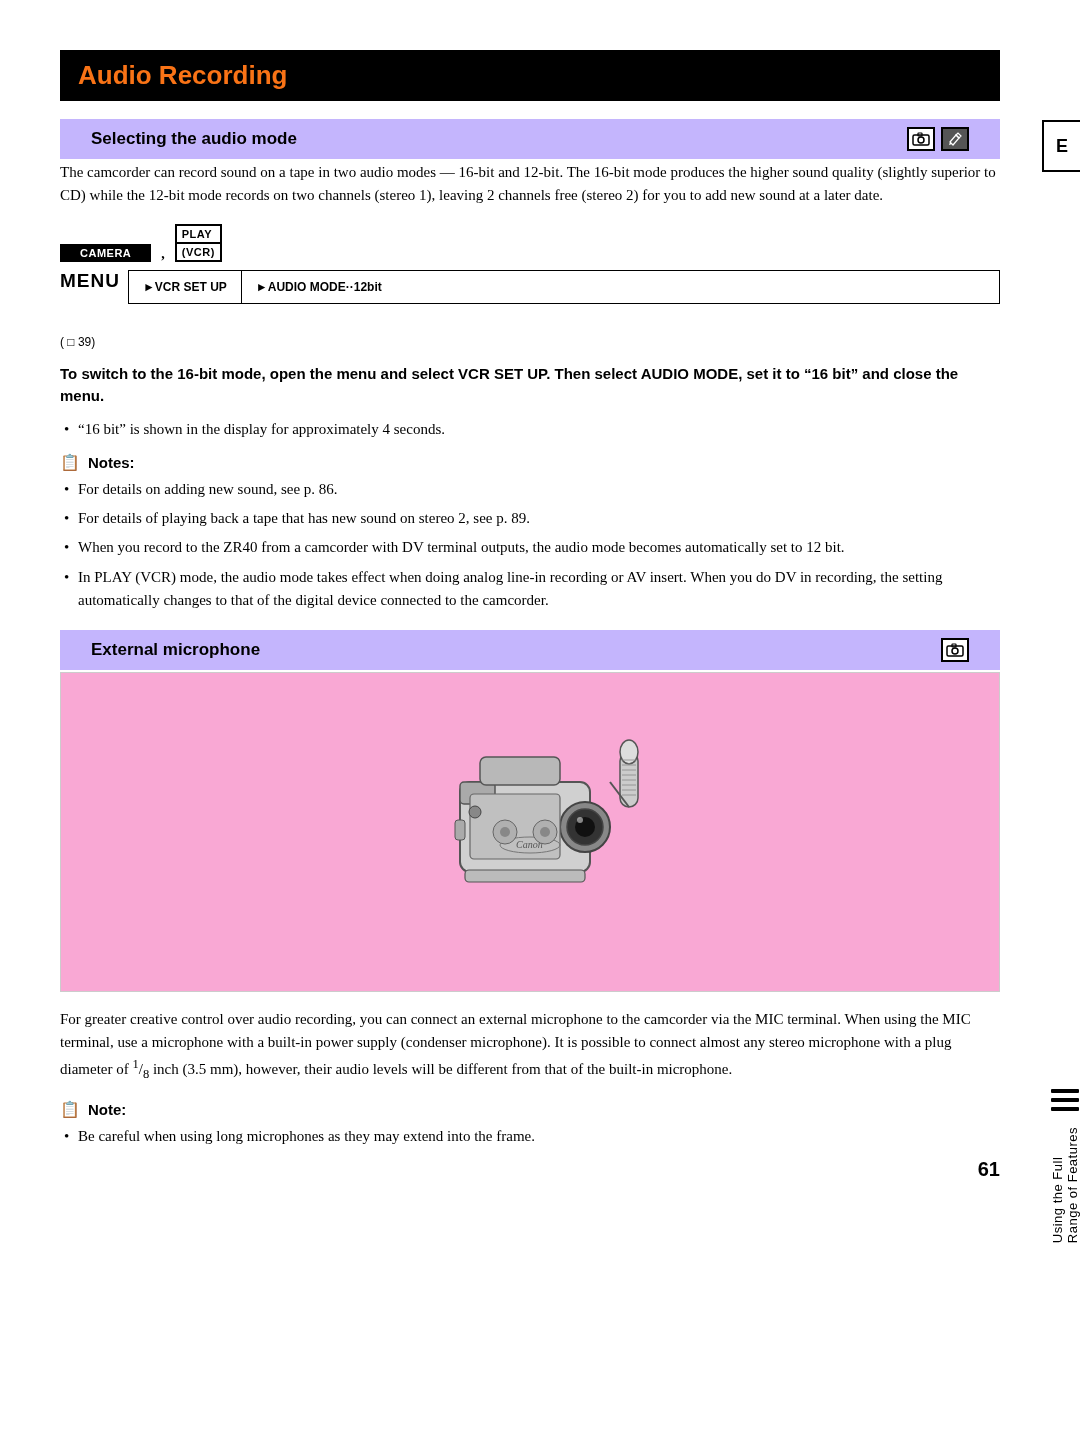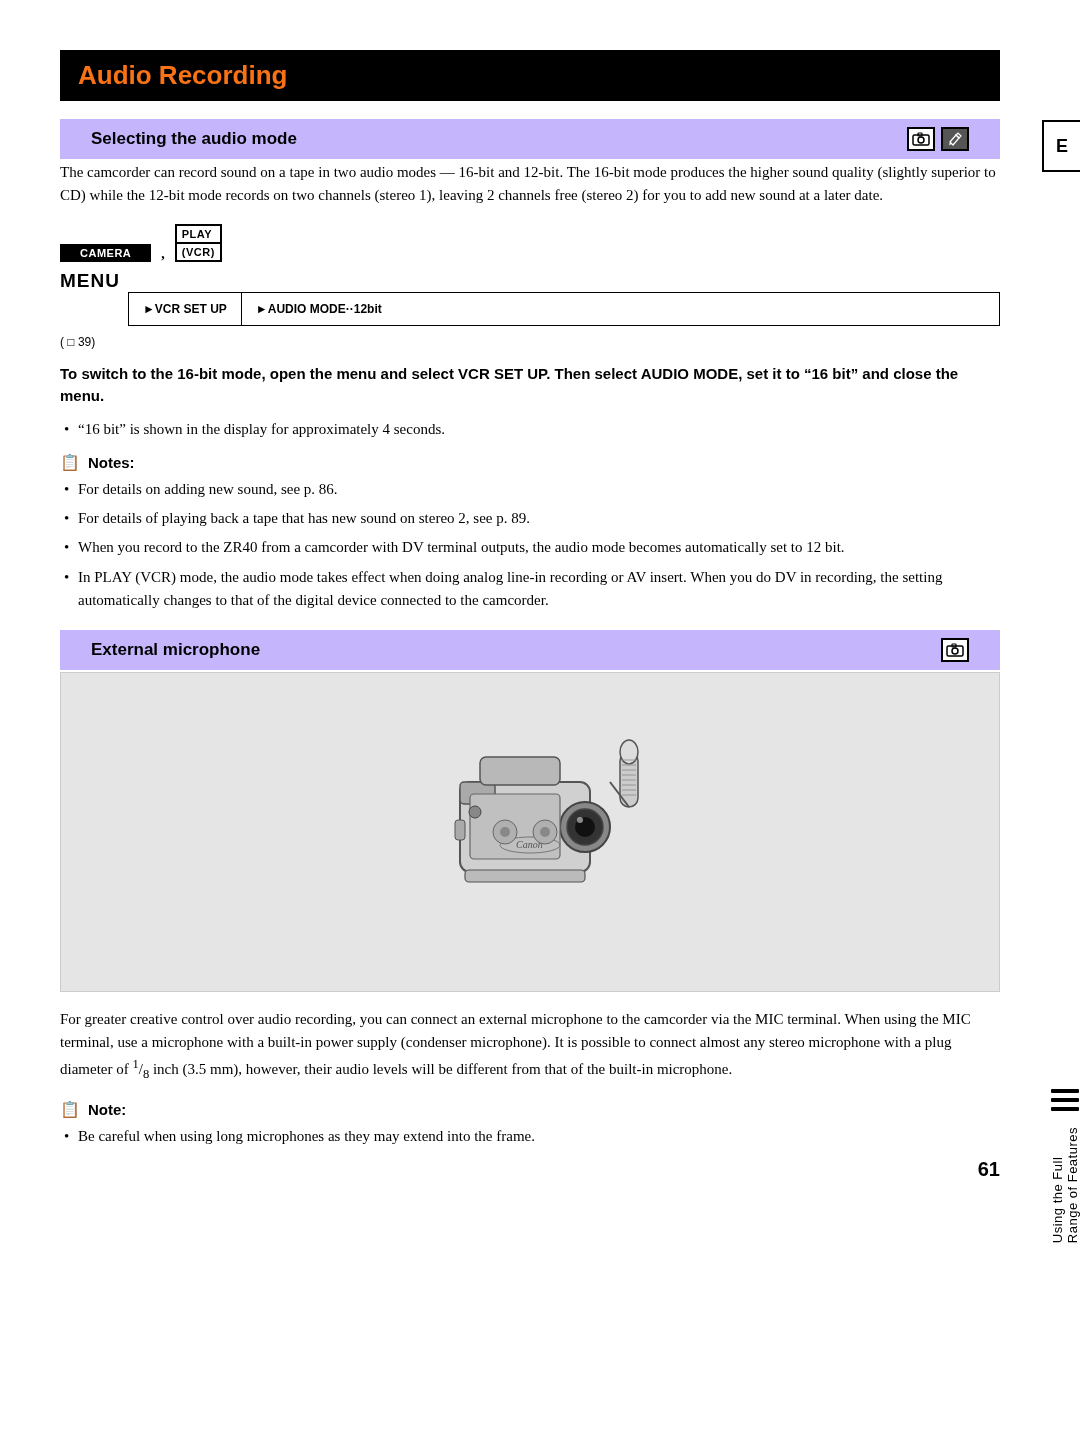--- a/index.html
+++ b/index.html
@@ -179,21 +179,21 @@
     }
 
     .comma-sep {
       font-size: 14px;
       font-weight: bold;
     }
 
     
     .menu-section {
       display: flex;
-      align-items: center;
+      align-items: flex-start;
       gap: 0;
       margin-bottom: 14px;
     }
 
     .menu-label-block {
       display: flex;
       flex-direction: column;
       align-items: flex-start;
       margin-right: 8px;
     }
@@ -279,21 +279,21 @@
       margin-bottom: 14px;
     }
 
     
     .ext-mic-section {
       margin-top: 18px;
     }
 
     
     .camera-image-box {
-      background: #e5e5e5;
+      background: #f9a8d4;
       border: 1px solid #ccc;
       width: 100%;
       height: 320px;
       display: flex;
       align-items: center;
       justify-content: center;
       margin-bottom: 16px;
       overflow: hidden;
       position: relative;
     }

